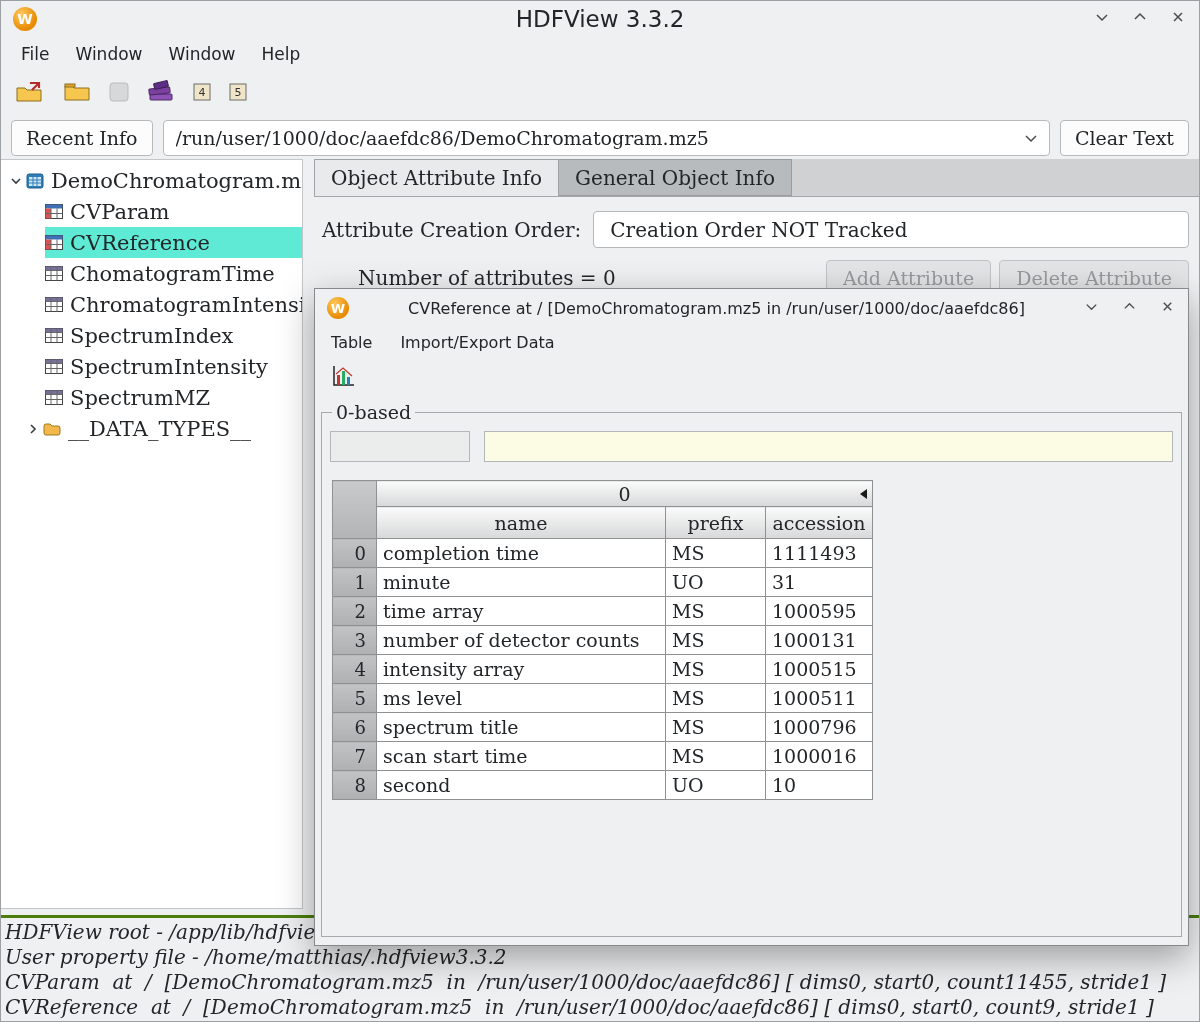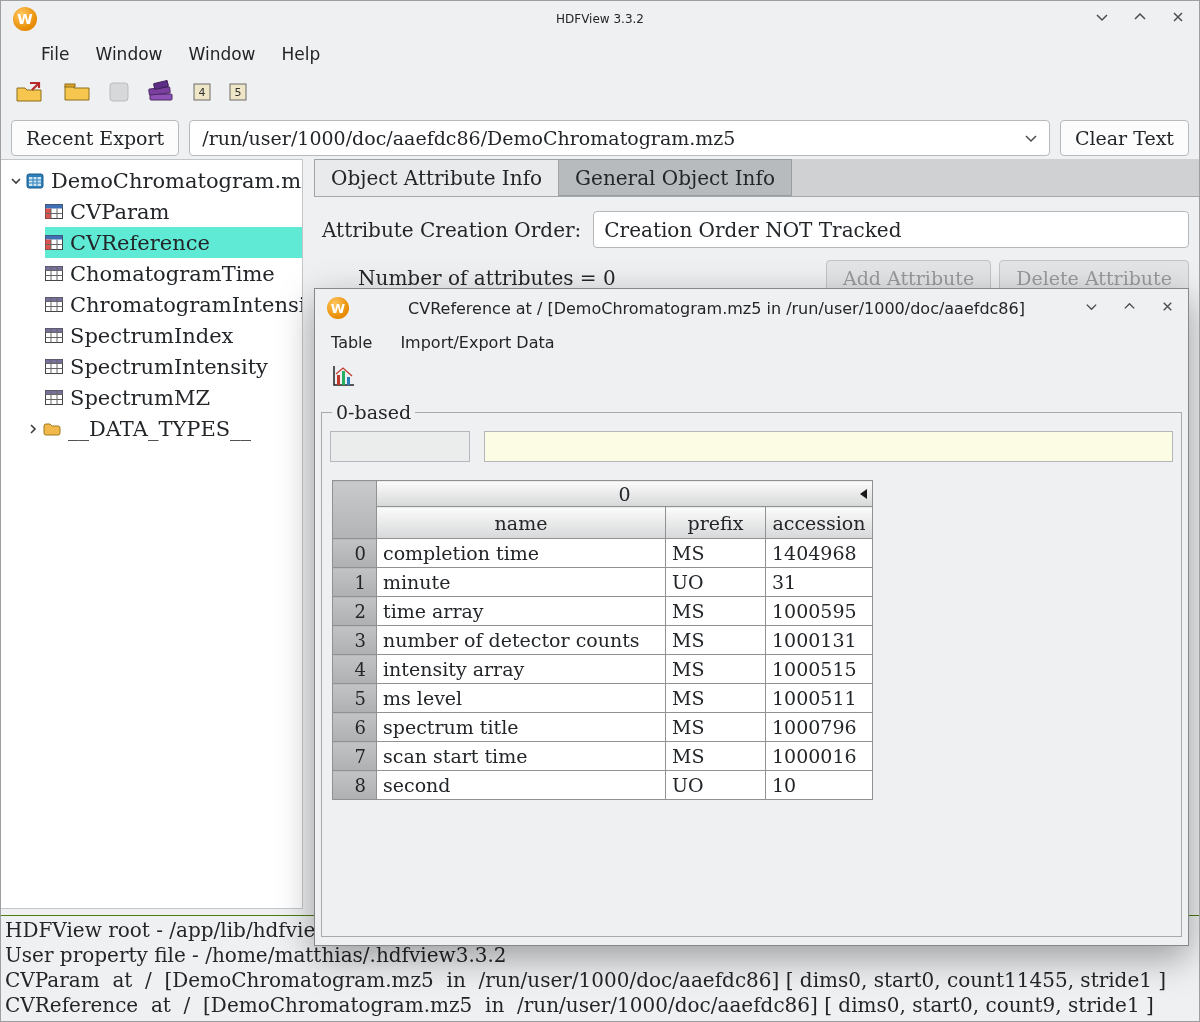--- a/index.html
+++ b/index.html
@@ -11,28 +11,28 @@
   }
 
   
   .titlebar{ position:absolute; top:0; left:0; right:0; height:36px;
     display:flex; align-items:center; padding:0 12px; }
   .logo{ width:24px; height:24px; border-radius:50%;
     background:radial-gradient(circle at 35% 30%, #ffc75e, #e78a00 70%);
     color:#fff; font-family:"DejaVu Sans",sans-serif; font-weight:bold;
     display:flex; align-items:center; justify-content:center; font-size:14px; flex:0 0 auto;}
   .tb-title{ position:absolute; left:0; right:0; text-align:center;
-    font-family:"DejaVu Sans",sans-serif; font-size:12px; color:#232629; pointer-events:none;}
+    font-family:"DejaVu Sans",sans-serif; font-size:23px; color:#232629; pointer-events:none;}
   .win-controls{ margin-left:auto; display:flex; gap:20px; z-index:2; align-items:center;}
   .win-btn{ width:18px; height:18px; display:flex; align-items:center; justify-content:center; cursor:default;}
 
   
   .menubar{ position:absolute; top:36px; left:0; right:0; height:34px;
     display:flex; align-items:center; padding-left:8px; gap:2px;
-    font-family:"DejaVu Sans",sans-serif; font-size:17px;margin-left:20px;}
+    font-family:"DejaVu Sans",sans-serif; font-size:17px;}
   .menu-item{ padding:4px 12px; border-radius:3px;}
 
   
   .toolbar{ position:absolute; top:70px; left:0; right:0; height:46px;
     display:flex; align-items:center; padding-left:12px; gap:14px;}
   .tool-btn{ display:flex; align-items:center; justify-content:center; padding:2px;}
 
   
   .recentbar{ position:absolute; top:116px; left:0; right:0; height:42px;
     display:flex; align-items:center; padding:0 10px; gap:10px;}
@@ -58,30 +58,30 @@
 
   .right-panel{ position:absolute; top:158px; left:313px; right:0; height:750px; background:#eff0f1;}
   .tabbar{ display:flex; height:38px; background:#cfd1d2; border-bottom:1px solid #a5a8aa; align-items:stretch;}
   .tab{ padding:0 16px; display:flex; align-items:center; font-size:20px;}
   .tab.active{ background:#e9eaeb; border:1px solid #9fa3a5; border-bottom:none;}
   .tab.inactive{ background:#b8bbbd; border:1px solid #9a9da0; border-left:none;}
   .attr-content{ padding:14px 10px 0 8px;}
   .attr-row1{ display:flex; align-items:center; gap:12px;}
   .attr-label{ font-size:20px; white-space:nowrap;}
   .attr-field{ flex:1; height:37px; background:#fff; border:1px solid #b4b8bb; border-radius:4px;
-    display:flex; align-items:center; padding-left:10px; font-size:20px;}
+    display:flex; align-items:center; padding-left:16px; font-size:20px;}
   .attr-row2{ display:flex; align-items:center; margin-top:12px;}
   .attr-count{ font-size:20px;margin-left:36px;}
   .attr-row2 .spacer{ flex:1;}
   .dis-btn{ background:#e3e4e5; border:1px solid #c2c5c7; border-radius:4px; height:35px;
     display:flex; align-items:center; padding:0 16px; font-size:19px; color:#979b9e; margin-left:8px; white-space:nowrap;}
 
   
   .statusbar{ position:absolute; left:0; right:0; top:914px; bottom:0; padding:2px 0 0 4px;
-    border-top:1px solid #4d7c0f; font-size:20px; line-height:25px;}
+    border-top:3px solid #4d7c0f; font-size:20px; line-height:25px;font-style:italic;}
   .status-line{ white-space:pre; overflow:hidden;}
 
   
   .dialog{ position:absolute; left:313px; top:287px; width:875px; height:658px;
     background:#eff0f1; border:1px solid #85898c; box-shadow:0 12px 34px rgba(0,0,0,.35); z-index:10;}
   .dlg-titlebar{ height:38px; display:flex; align-items:center; padding:0 12px; position:relative;}
   .dlg-title{ position:absolute; left:40px; right:110px; text-align:center;
     font-family:"DejaVu Sans",sans-serif; font-size:16px; white-space:nowrap; overflow:hidden;}
   .dlg-menubar{ height:30px; display:flex; align-items:center; padding-left:16px; gap:28px;
     font-family:"DejaVu Sans",sans-serif; font-size:16px;}
@@ -173,21 +173,21 @@
       </span>
     <span class="tool-btn">
         <span><svg width="18" height="18" viewBox="0 0 18 18">
             <rect x="1" y="1" width="16" height="16" fill="#efe6c8" stroke="#6b6b6b"></rect>
             <text x="9" y="13" font-size="11" text-anchor="middle" fill="#333" font-family="DejaVu Sans, sans-serif">5</text>
           </svg></span>
       </span>
   </div>
 
   <div class="recentbar">
-    <div class="btn">Recent Export</div>
+    <div class="btn">Recent Info</div>
     <div class="combo">
       <span class="combo-text">/run/user/1000/doc/aaefdc86/DemoChromatogram.mz5</span>
       <span class="combo-arrow">
           <svg width="16" height="16" viewBox="0 0 16 16">
             <path d="M3 6 L8 11 L13 6" fill="none" stroke="#4a4d4f" stroke-width="1.5"></path>
           </svg>
         </span>
     </div>
     <div class="btn">Clear Text</div>
   </div>
@@ -407,21 +407,21 @@
               <th class="col-hdr">name</th>
               <th class="col-hdr">prefix</th>
               <th class="col-hdr">accession</th>
             </tr>
           </thead>
           <tbody id="table-body">
               <tr>
                 <th class="row-hdr">0</th>
                 <td>completion time</td>
                 <td>MS</td>
-                <td>1404968</td>
+                <td>1111493</td>
               </tr>
               <tr>
                 <th class="row-hdr">1</th>
                 <td>minute</td>
                 <td>UO</td>
                 <td>31</td>
               </tr>
               <tr>
                 <th class="row-hdr">2</th>
                 <td>time array</td>

